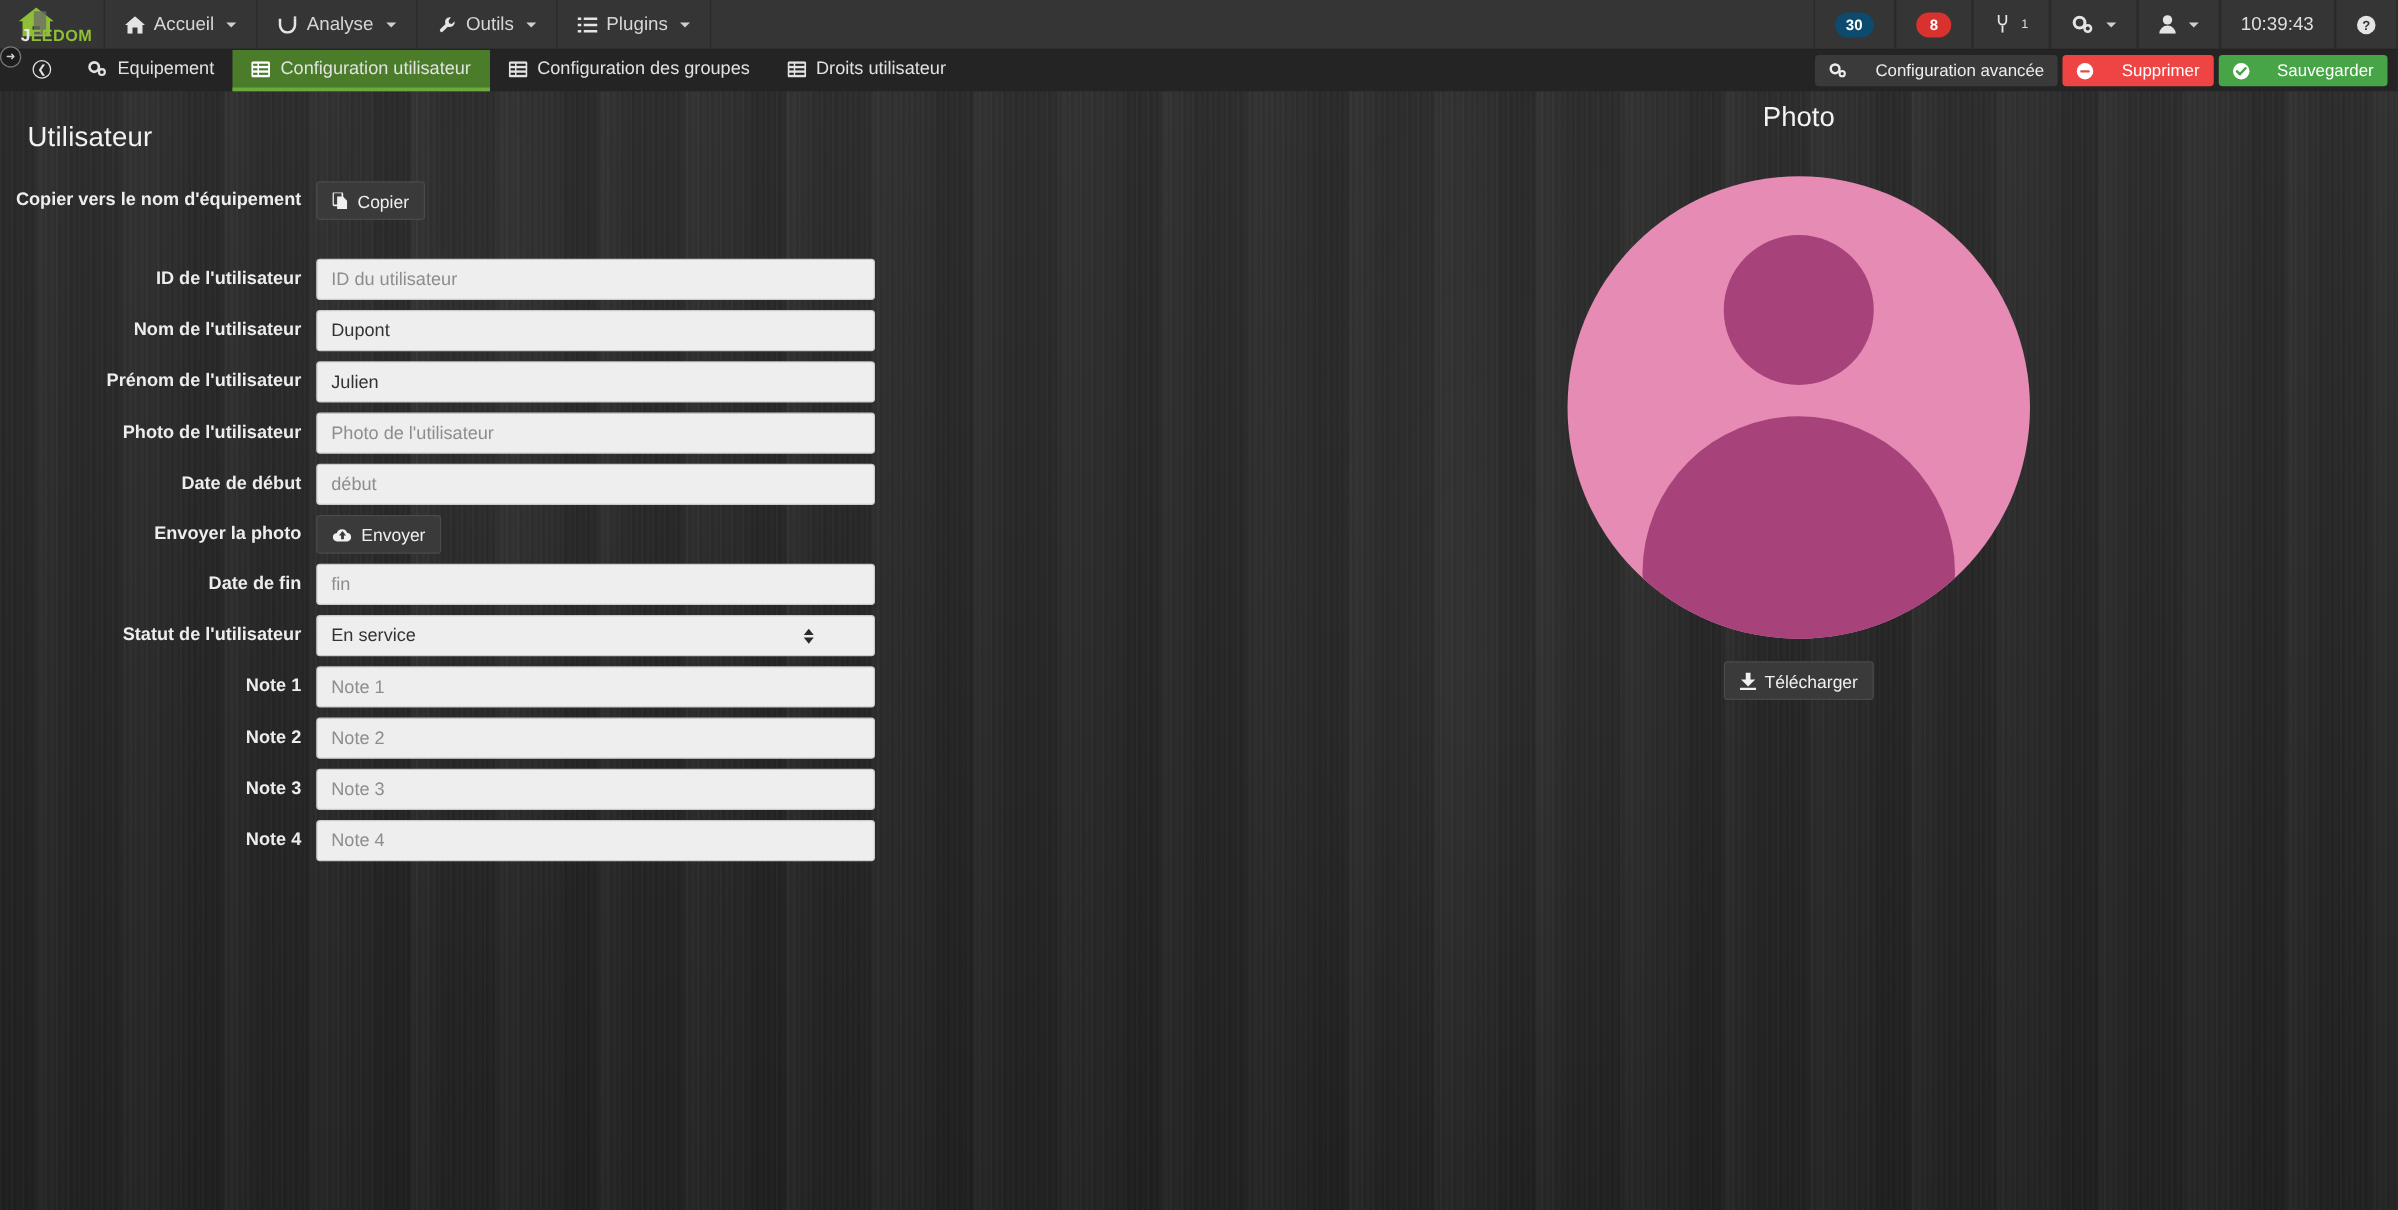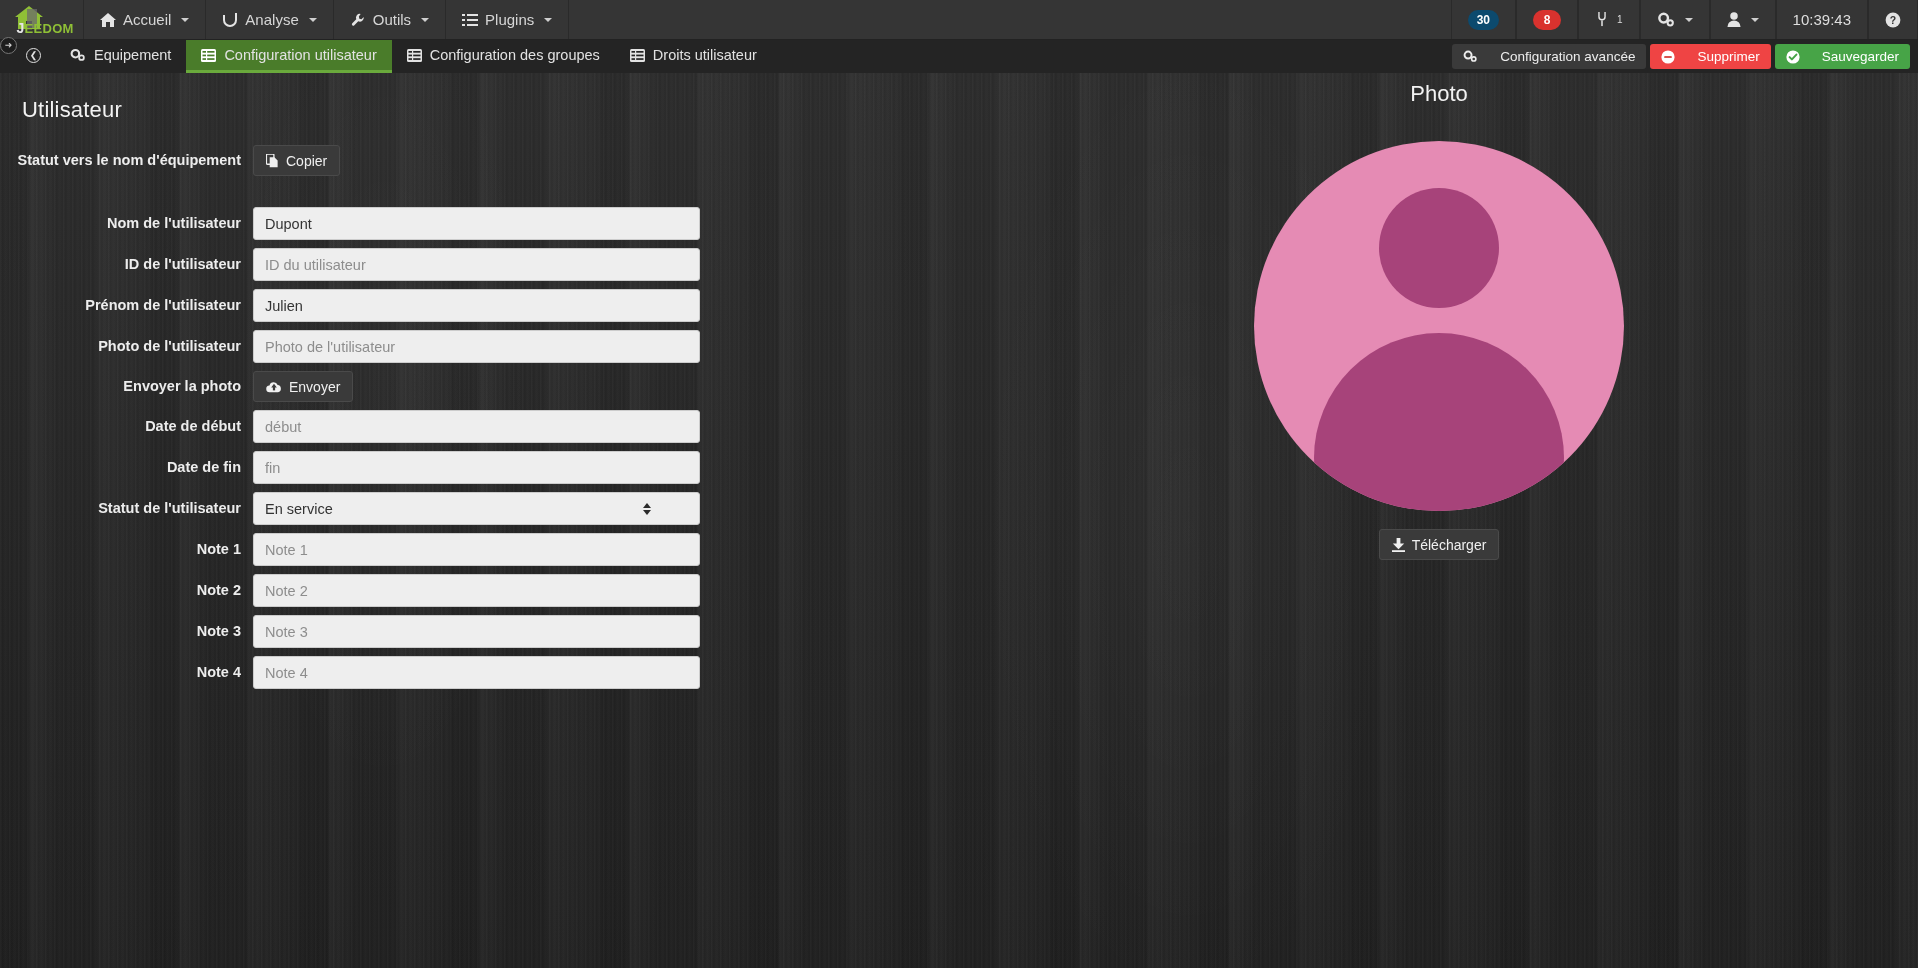--- a/index.html
+++ b/index.html
@@ -439,84 +439,84 @@
 
 <div class="page">
 
   <div class="col-left">
 
     <div class="legend">Utilisateur</div>
 
     <div style="height:22px"></div>
 
     <div class="form-row">
-      <div class="form-label">Statut vers le nom d'équipement</div>
+      <div class="form-label">Copier vers le nom d'équipement</div>
       <div class="form-ctrl">
         <button class="btn-form">
           <span class="ico">
             <svg class="ic" width="13" height="14" viewBox="0 0 13 15">
                 <rect x="0" y="0" width="8" height="11" rx="1" fill="none" stroke="#f0f0f0" stroke-width="1.4"></rect>
                 <path d="M3.5 3.5 h5 l3.5 3.5 v7.2 h-8.5 z" fill="#f0f0f0"></path>
               </svg>
           </span>
           <span>Copier</span>
         </button>
       </div>
     </div>
 
     <div class="spacer-row"></div>
 
     <div class="form-row">
+      <div class="form-label">ID de l'utilisateur</div>
+      <div class="form-ctrl">
+        <input class="inp" type="text" placeholder="ID du utilisateur" style="">
+      </div>
+    </div>
+
+    <div class="form-row">
       <div class="form-label">Nom de l'utilisateur</div>
       <div class="form-ctrl">
         <input class="inp" type="text" placeholder="Nom de l'utilisateur" value="Dupont" style="">
       </div>
     </div>
 
     <div class="form-row">
-      <div class="form-label">ID de l'utilisateur</div>
-      <div class="form-ctrl">
-        <input class="inp" type="text" placeholder="ID du utilisateur" style="">
-      </div>
-    </div>
-
-    <div class="form-row">
       <div class="form-label">Prénom de l'utilisateur</div>
       <div class="form-ctrl">
         <input class="inp" type="text" placeholder="Prénom de l'utilisateur" value="Julien" style="">
       </div>
     </div>
 
     <div class="form-row">
       <div class="form-label">Photo de l'utilisateur</div>
       <div class="form-ctrl">
         <input class="inp" type="text" placeholder="Photo de l'utilisateur" style="">
+      </div>
+    </div>
+
+    <div class="form-row">
+      <div class="form-label">Date de début</div>
+      <div class="form-ctrl">
+        <input class="inp" type="text" placeholder="début" style="">
       </div>
     </div>
 
     <div class="form-row">
       <div class="form-label">Envoyer la photo</div>
       <div class="form-ctrl">
         <button class="btn-form">
           <span class="ico">
             <svg class="ic" width="16" height="12" viewBox="0 0 17 12">
                 <path d="M4 11.5 a3.6 3.6 0 0 1-.3-7.2 A4.6 4.6 0 0 1 12.4 4 a3.8 3.8 0 0 1 .4 7.5 Z" fill="#f0f0f0"></path>
                 <path d="M8.5 2.5 L11.5 6.4 L5.5 6.4 Z" fill="#3a3a3a"></path>
                 <rect x="7.3" y="6" width="2.4" height="3.6" fill="#3a3a3a"></rect>
               </svg>
           </span>
           <span>Envoyer</span>
         </button>
-      </div>
-    </div>
-
-    <div class="form-row">
-      <div class="form-label">Date de début</div>
-      <div class="form-ctrl">
-        <input class="inp" type="text" placeholder="début" style="">
       </div>
     </div>
 
     <div class="form-row">
       <div class="form-label">Date de fin</div>
       <div class="form-ctrl">
         <input class="inp" type="text" placeholder="fin" style="">
       </div>
     </div>
 

